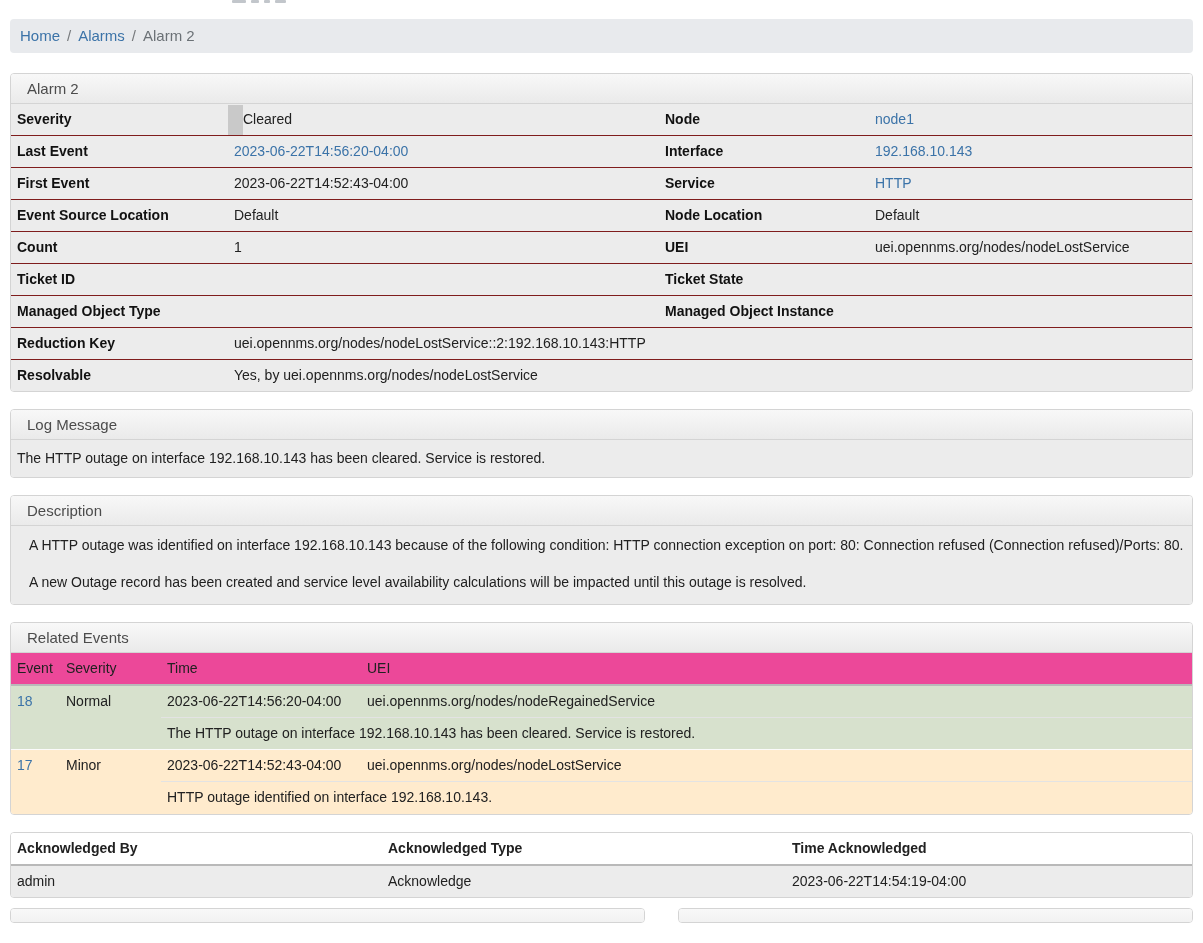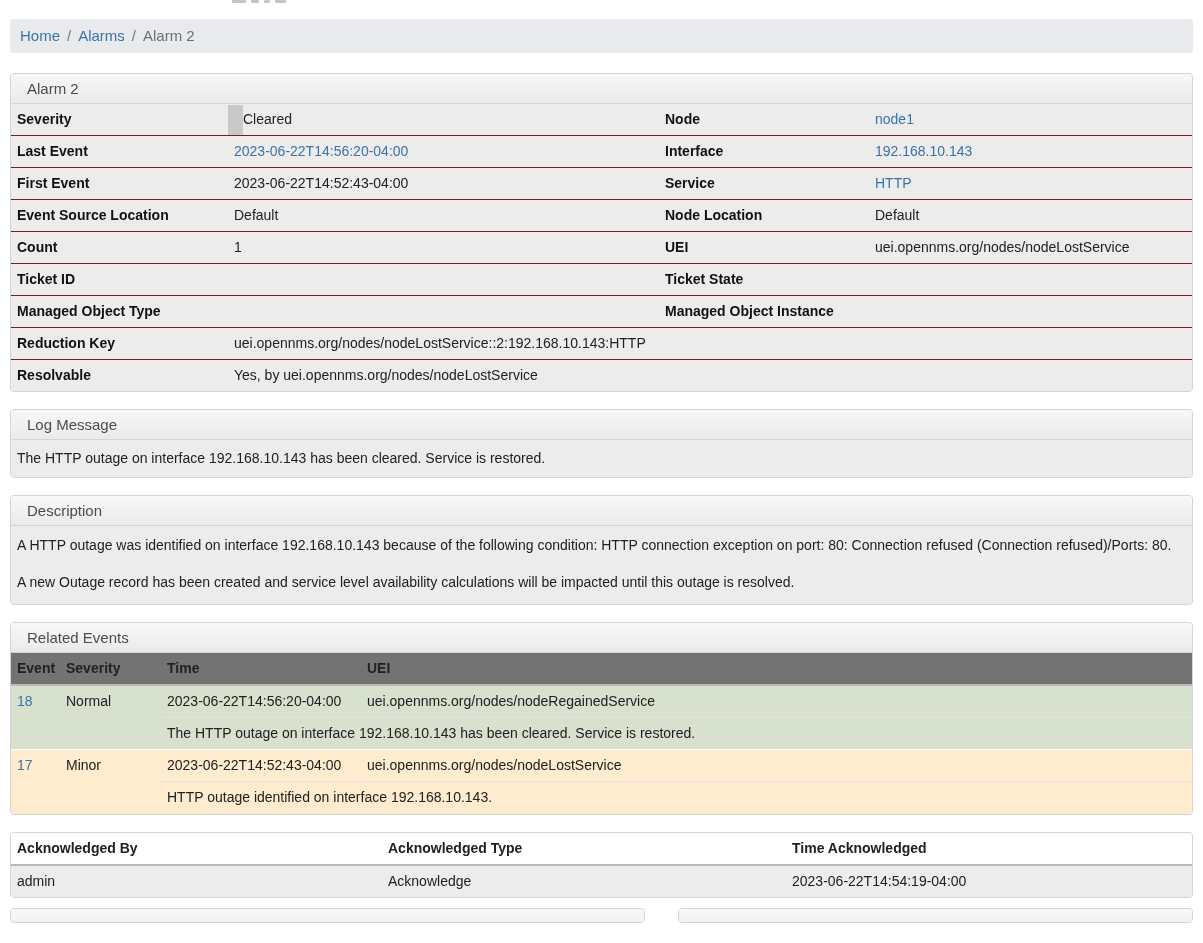--- a/index.html
+++ b/index.html
@@ -46,33 +46,33 @@
 
   
   .detail-table td, .detail-table th { background:var(--sev_cleared_row); height:31px; }
   .detail-table tr + tr td, .detail-table tr + tr th { border-top:1px solid #7f1d1d; }
   .sev-cell { padding:0 !important; }
   .sev-flex { display:flex; align-items:center; height:30px; }
   .sev-bar { width:15px; align-self:stretch; background:var(--sev_cleared_bar); flex:0 0 15px; }
   .sev-flex .txt { }
 
   
-  .rel-table thead th { background:#737373; font-weight:bold; border-bottom:2px solid #b9b9b9; height:31px; }
+  .rel-table thead th { background:#ec4899; font-weight:normal; border-bottom:2px solid #b9b9b9; height:31px; }
   .rel-table td { height:32px; }
   .ev-normal td { background:var(--sev_normal_row); }
   .ev-minor td { background:var(--sev_minor_row); }
   .ev-desc td.desc { border-top:1px solid #e3e3e3; }
   .group-b td { border-top:1px solid #fbfbfb; }
 
   
   .ack-table thead th { background:#fff; font-weight:bold; border-bottom:2px solid #b9b9b9; height:31px; }
   .ack-table tbody td { background:var(--sev_cleared_row); height:31px; }
 
   
-  .desc-body p { margin:0 0 20px 0; }
+  .desc-body p { margin:0 0 20px 12px; }
   .desc-body p:last-child { margin-bottom:0; }
   .desc-body { padding:11px 6px 13px 6px; }
 
   
   .bottom-row { display:flex; }
   .bottom-row .panel { margin-bottom:0; height:15px; }
   .bp-left { width:635px; margin-right:33px; }
   .bp-right { width:515px; }
 </style>
 </head>

